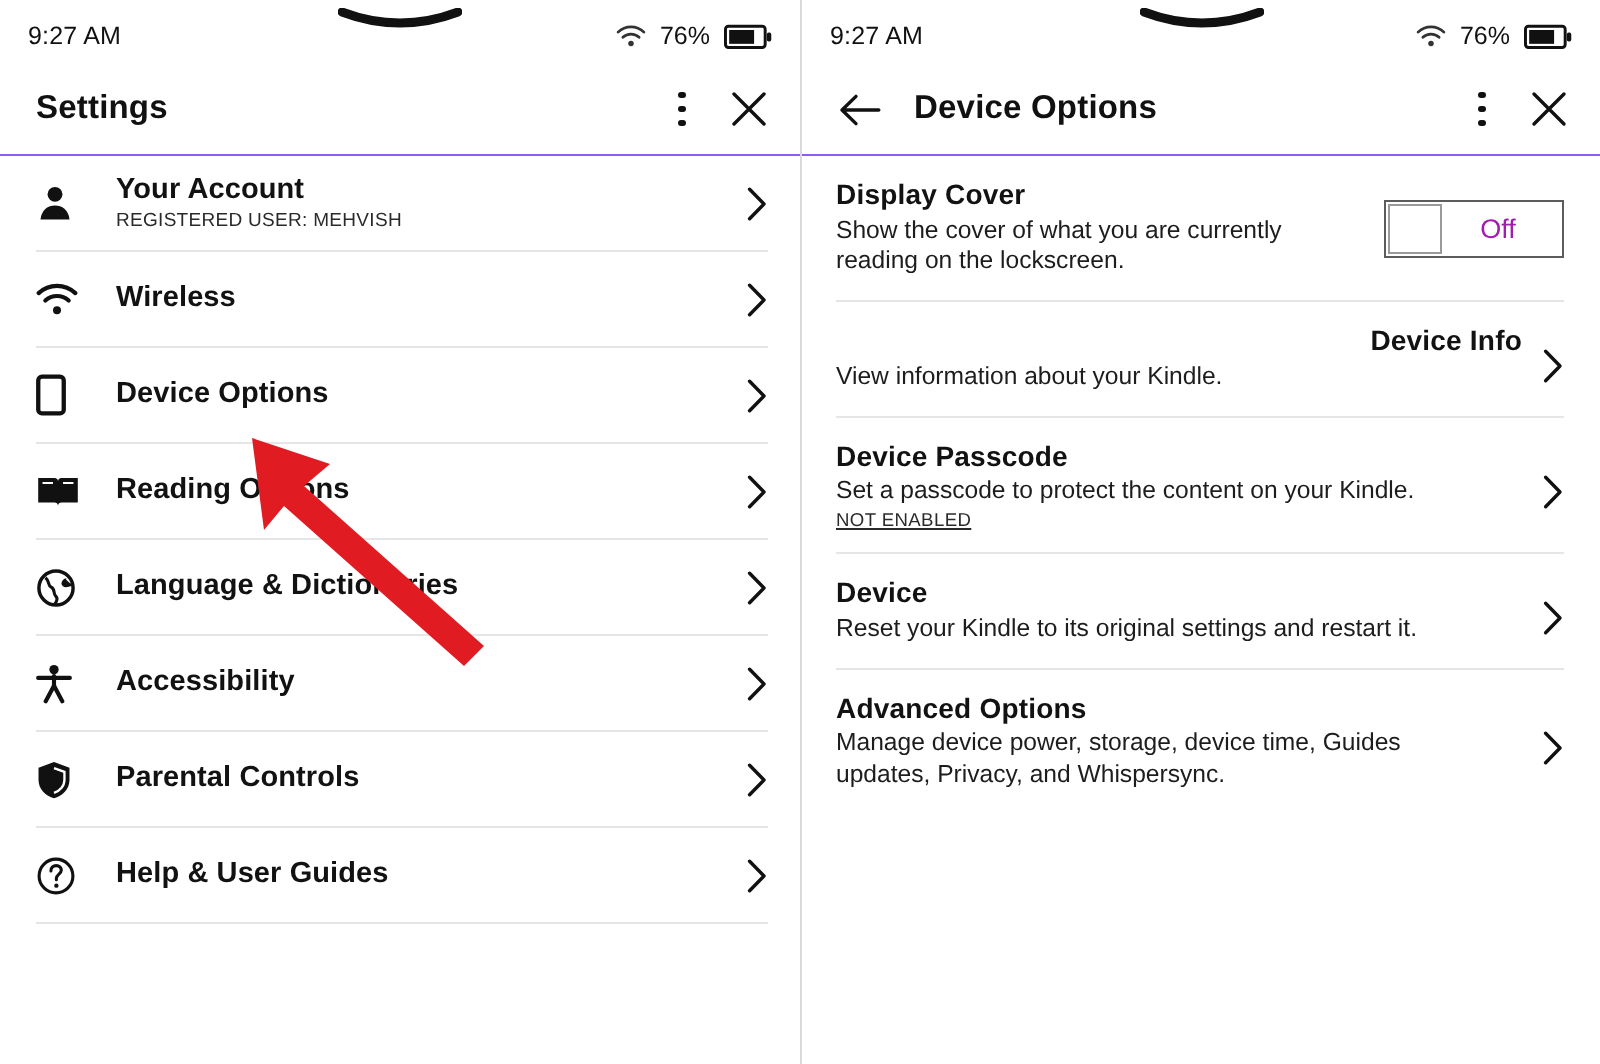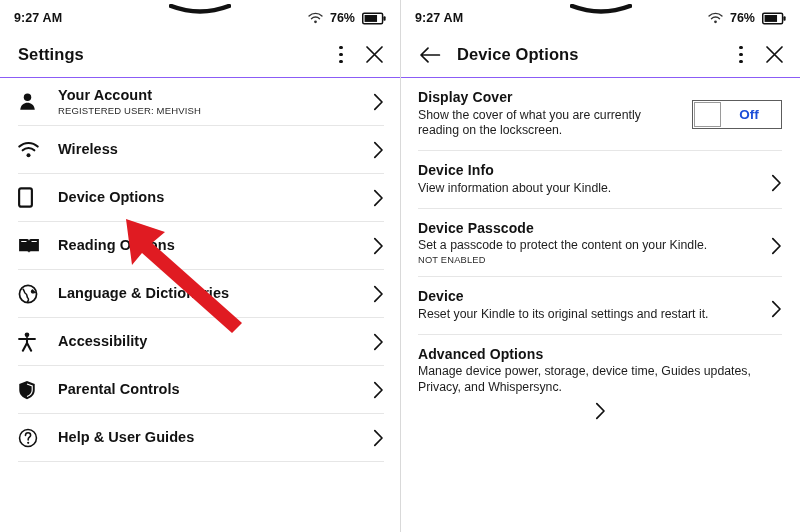--- a/index.html
+++ b/index.html
@@ -15,21 +15,21 @@
 
   
   .statusbar {
     position: relative;
     height: 32px;
     display: flex;
     align-items: center;
     padding: 4px 14px 0 14px;
     font-size: 12.5px;
     color: #111;
-    font-weight: 700;
+    font-weight: 400;
   }
   .status-time { letter-spacing: 0.1px; }
   .status-right { margin-left: auto; display: flex; align-items: center; gap: 7px; }
   .status-pct { font-size: 12.5px; }
   .notch {
     position: absolute; top: 4px; left: 50%;
     transform: translateX(-50%);
     width: 62px; height: 14px;
   }
   .wifi-ico { width: 15px; height: 12px; display: block; }
@@ -91,21 +91,21 @@
     position: relative;
   }
   .toggle .knob {
     width: 27px; height: 25px;
     margin-left: 1px;
     border: 1.4px solid #9a9a9a;
     background: #fff;
   }
   .toggle .tlbl {
     flex: 1; text-align: center;
-    font-size: 13.5px; font-weight: bold; color: #1d4ed8;
+    font-size: 13.5px; font-weight: normal; color: #a21caf;
     padding-right: 4px;
   }
 
   
   .arrow { position: absolute; pointer-events: none; }
   #arrow-left { left: 108px; top: 205px; }
 </style>
 </head>
 <body>
 
@@ -368,35 +368,35 @@
         <span class="rctl">
           <span class="toggle">
             <span class="knob"></span>
             <span class="tlbl">Off</span>
           </span>
         </span>
       </div>
 
       <div class="rrow">
         <span class="rtxt">
-          <span class="rlbl" style="display:block;">Device Info</span>
+          <span class="rlbl" style="display:block;text-align:right;">Device Info</span>
           <span class="rdesc" style="display:block;">View information about your Kindle.</span>
         </span>
         <span class="chev">
           <svg viewBox="0 0 11 18" width="11" height="18" aria-hidden="true">
               <path d="M1.8 1.6 L9 9 L1.8 16.4" fill="none" stroke="#111" stroke-width="1.7" stroke-linecap="round" stroke-linejoin="round"></path>
             </svg>
         </span>
       </div>
 
       <div class="rrow">
         <span class="rtxt">
           <span class="rlbl" style="display:block;">Device Passcode</span>
           <span class="rdesc" style="display:block;">Set a passcode to protect the content on your Kindle.</span>
-          <span class="rnote" style="display:block;">NOT ENABLED</span>
+          <span class="rnote" style="display:block;text-decoration:underline;">NOT ENABLED</span>
         </span>
         <span class="chev">
           <svg viewBox="0 0 11 18" width="11" height="18" aria-hidden="true">
               <path d="M1.8 1.6 L9 9 L1.8 16.4" fill="none" stroke="#111" stroke-width="1.7" stroke-linecap="round" stroke-linejoin="round"></path>
             </svg>
         </span>
       </div>
 
 
       <div class="rrow">
@@ -404,21 +404,21 @@
           <span class="rlbl" style="display:block;">Device</span>
           <span class="rdesc" style="display:block;">Reset your Kindle to its original settings and restart it.</span>
         </span>
         <span class="chev">
           <svg viewBox="0 0 11 18" width="11" height="18" aria-hidden="true">
               <path d="M1.8 1.6 L9 9 L1.8 16.4" fill="none" stroke="#111" stroke-width="1.7" stroke-linecap="round" stroke-linejoin="round"></path>
             </svg>
         </span>
       </div>
 
-      <div class="rrow" style="border-bottom:none;flex-direction:column;">
+      <div class="rrow" style="border-bottom:none;">
         <span class="rtxt" style="padding-right:26px;">
           <span class="rlbl" style="display:block;">Advanced Options</span>
           <span class="rdesc" style="display:block;">Manage device power, storage, device time, Guides updates, Privacy, and Whispersync.</span>
         </span>
         <span class="chev">
           <svg viewBox="0 0 11 18" width="11" height="18" aria-hidden="true">
               <path d="M1.8 1.6 L9 9 L1.8 16.4" fill="none" stroke="#111" stroke-width="1.7" stroke-linecap="round" stroke-linejoin="round"></path>
             </svg>
         </span>
       </div>

